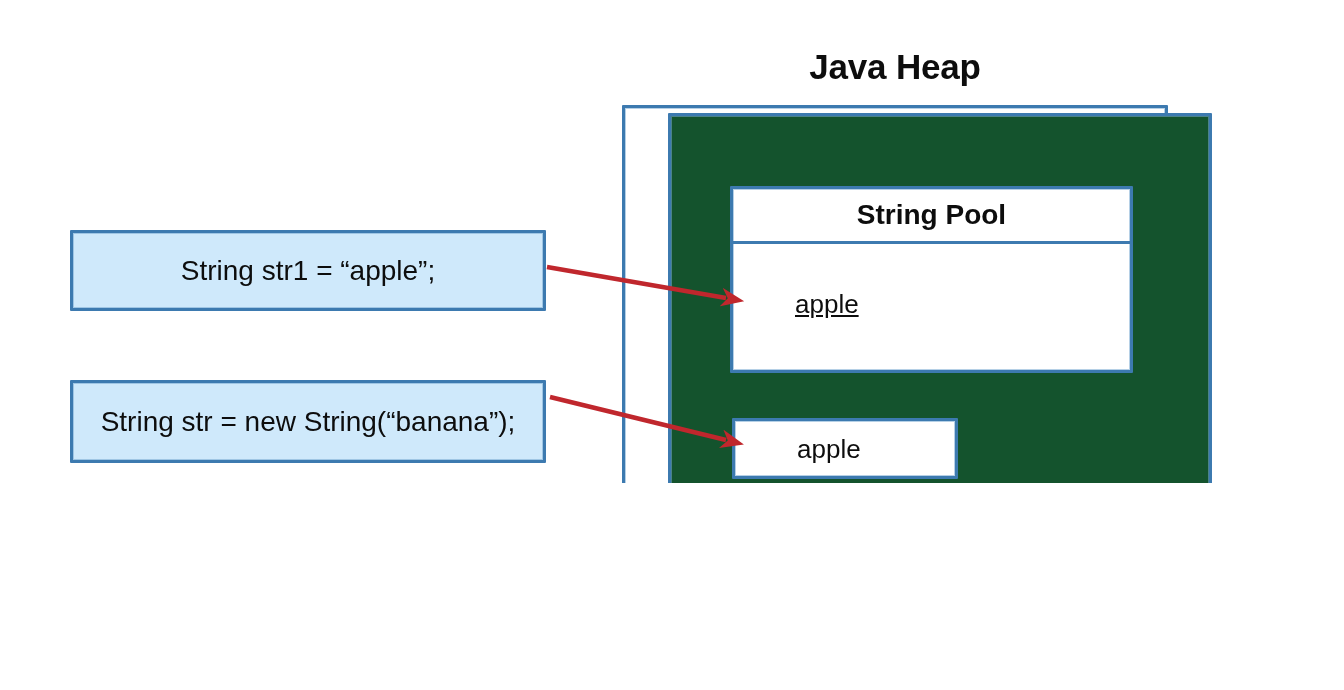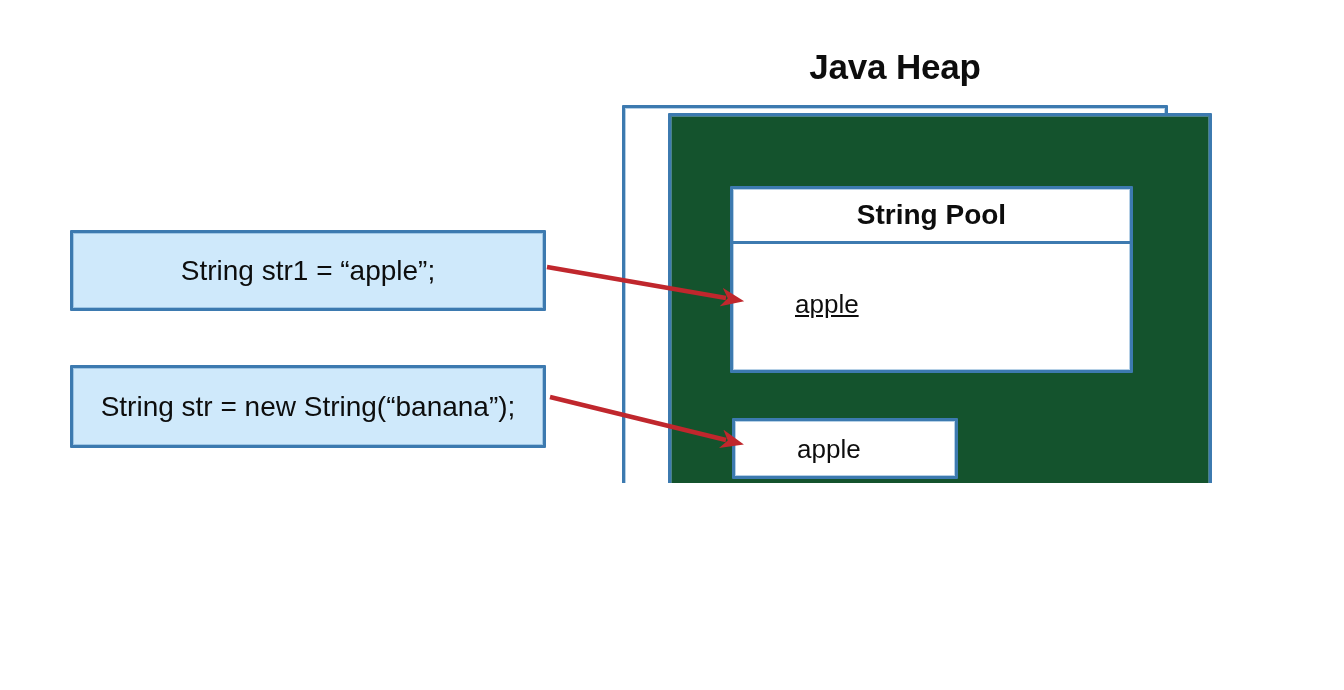--- a/index.html
+++ b/index.html
@@ -149,21 +149,21 @@
     z-index: 2;
   }
   #code-box-1 {
     left: 70px;
     top: 230px;
     width: 476px;
     height: 81px;
   }
   #code-box-2 {
     left: 70px;
-    top: 365px;
+    top: 380px;
     width: 476px;
     height: 83px;
   }
 
   
   #arrow-layer {
     position: absolute;
     left: 0;
     top: 0;
     width: 1344px;

